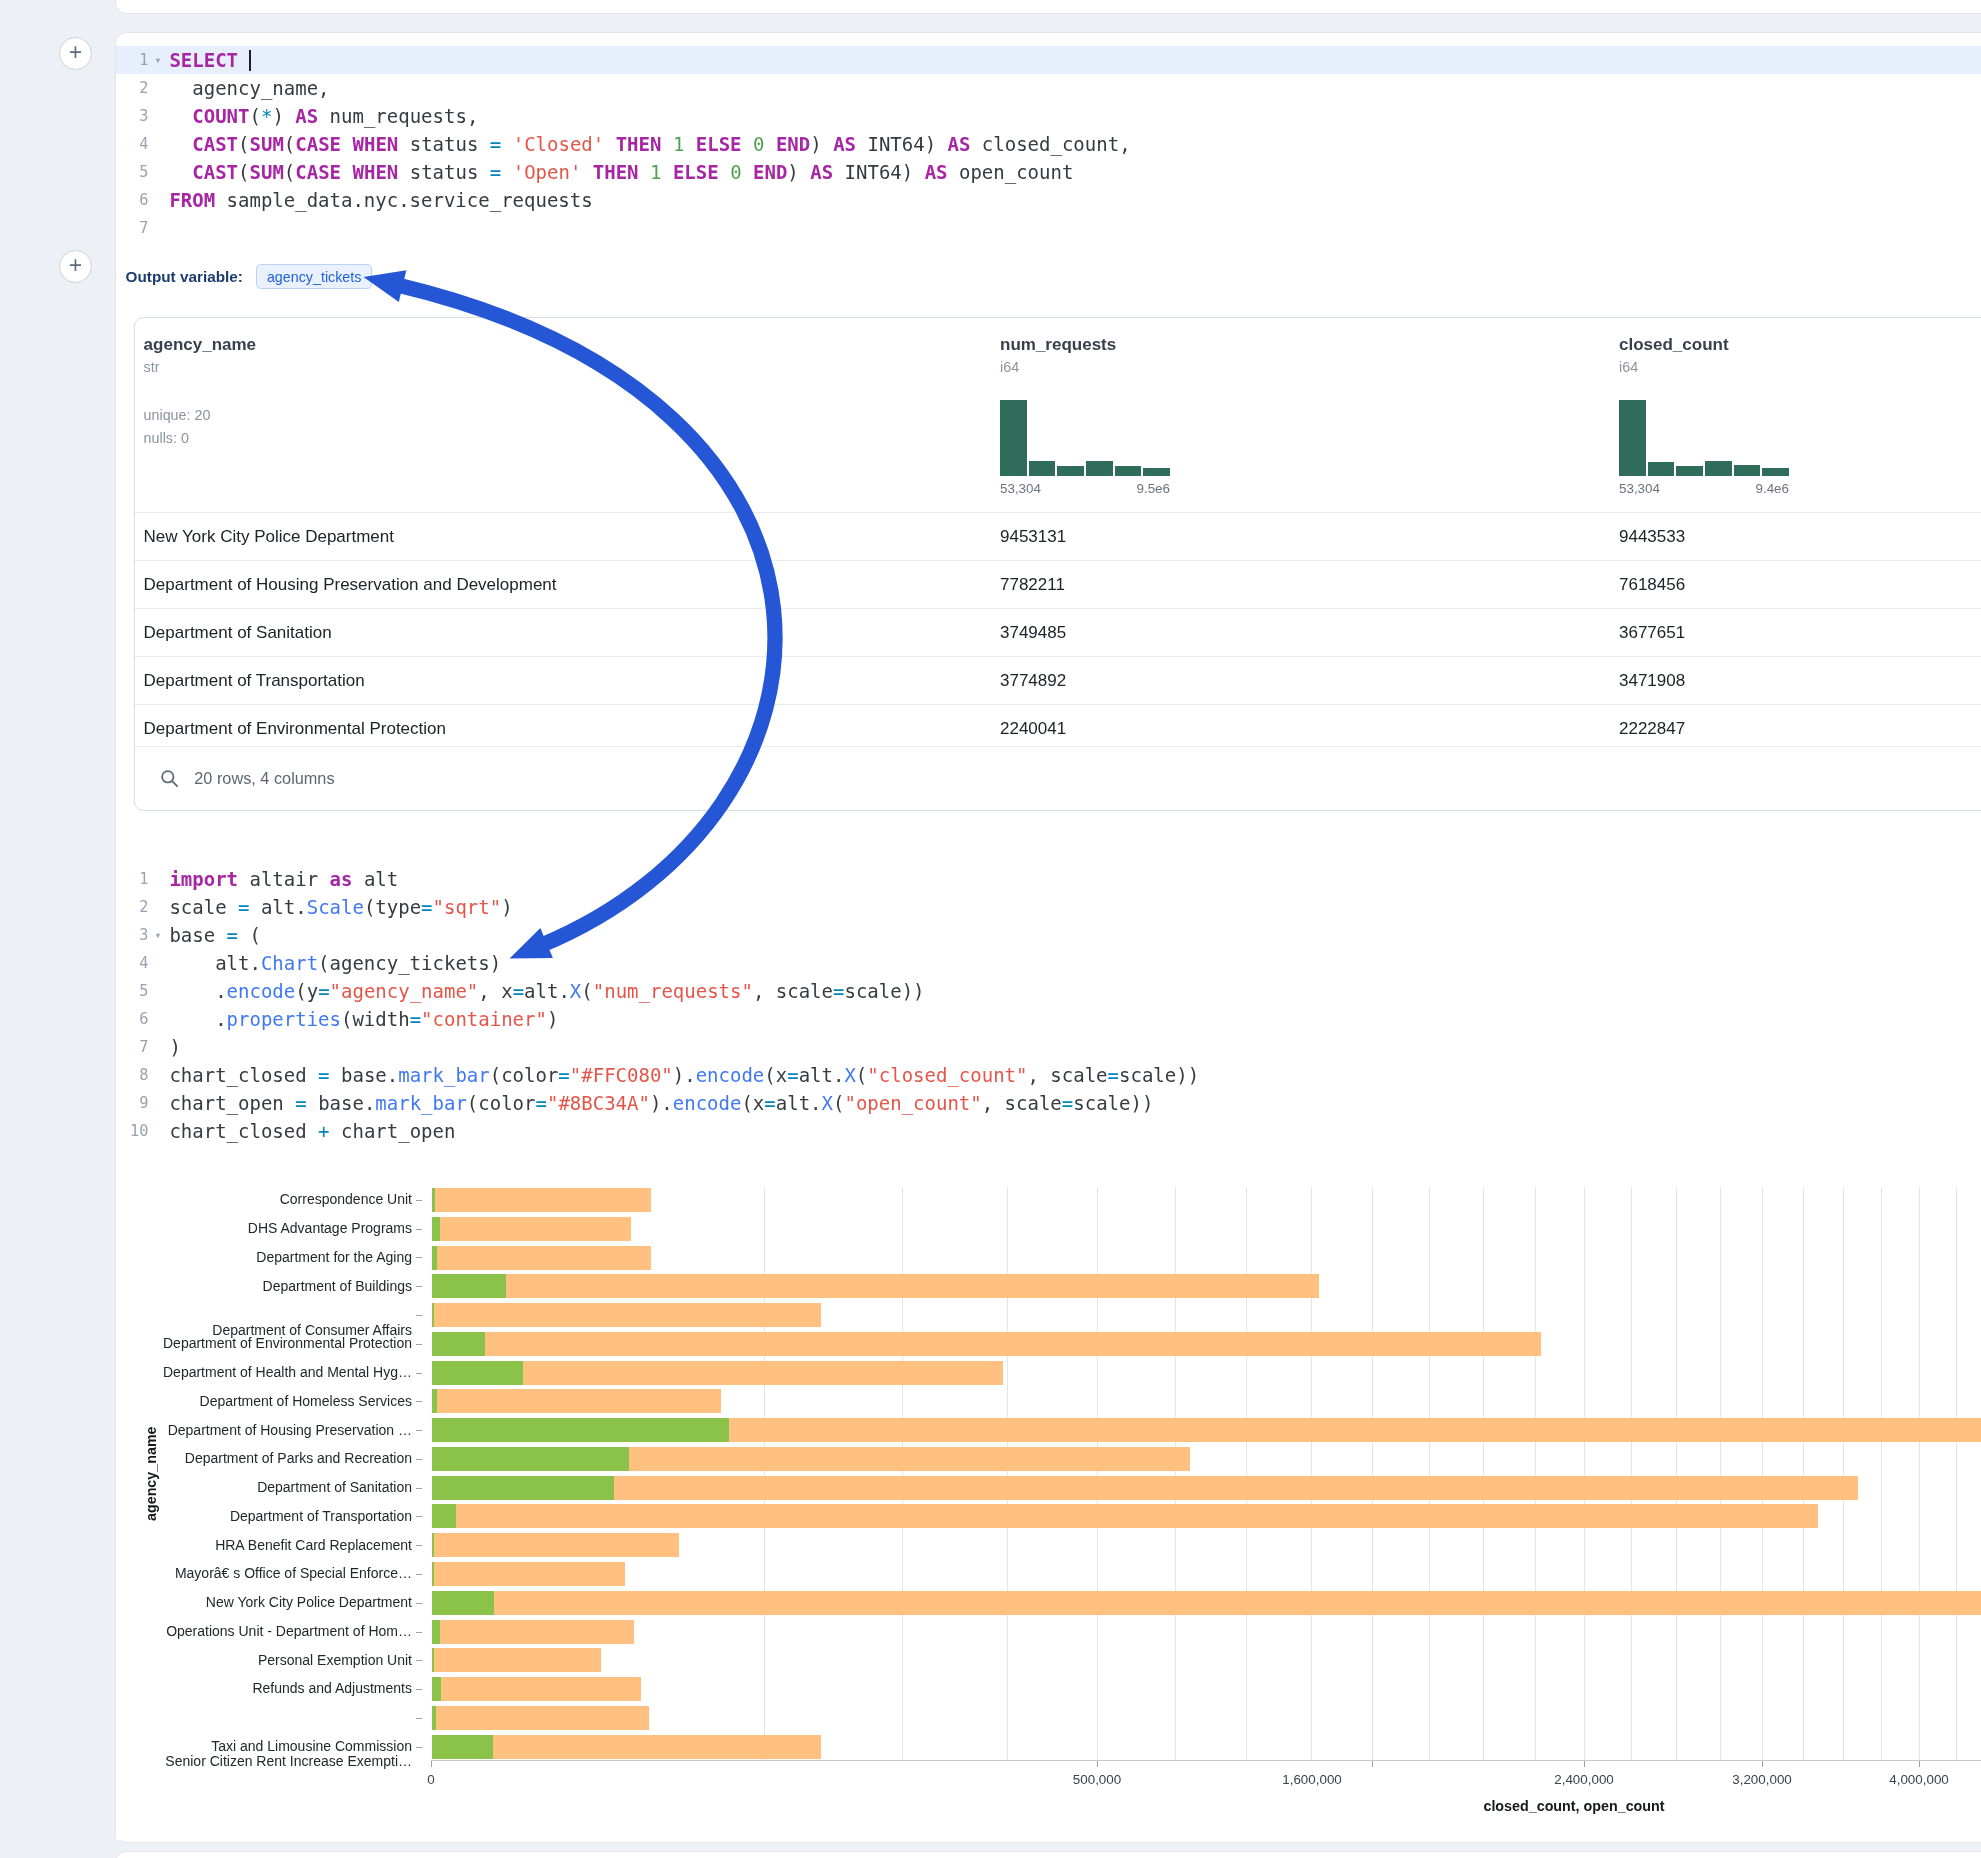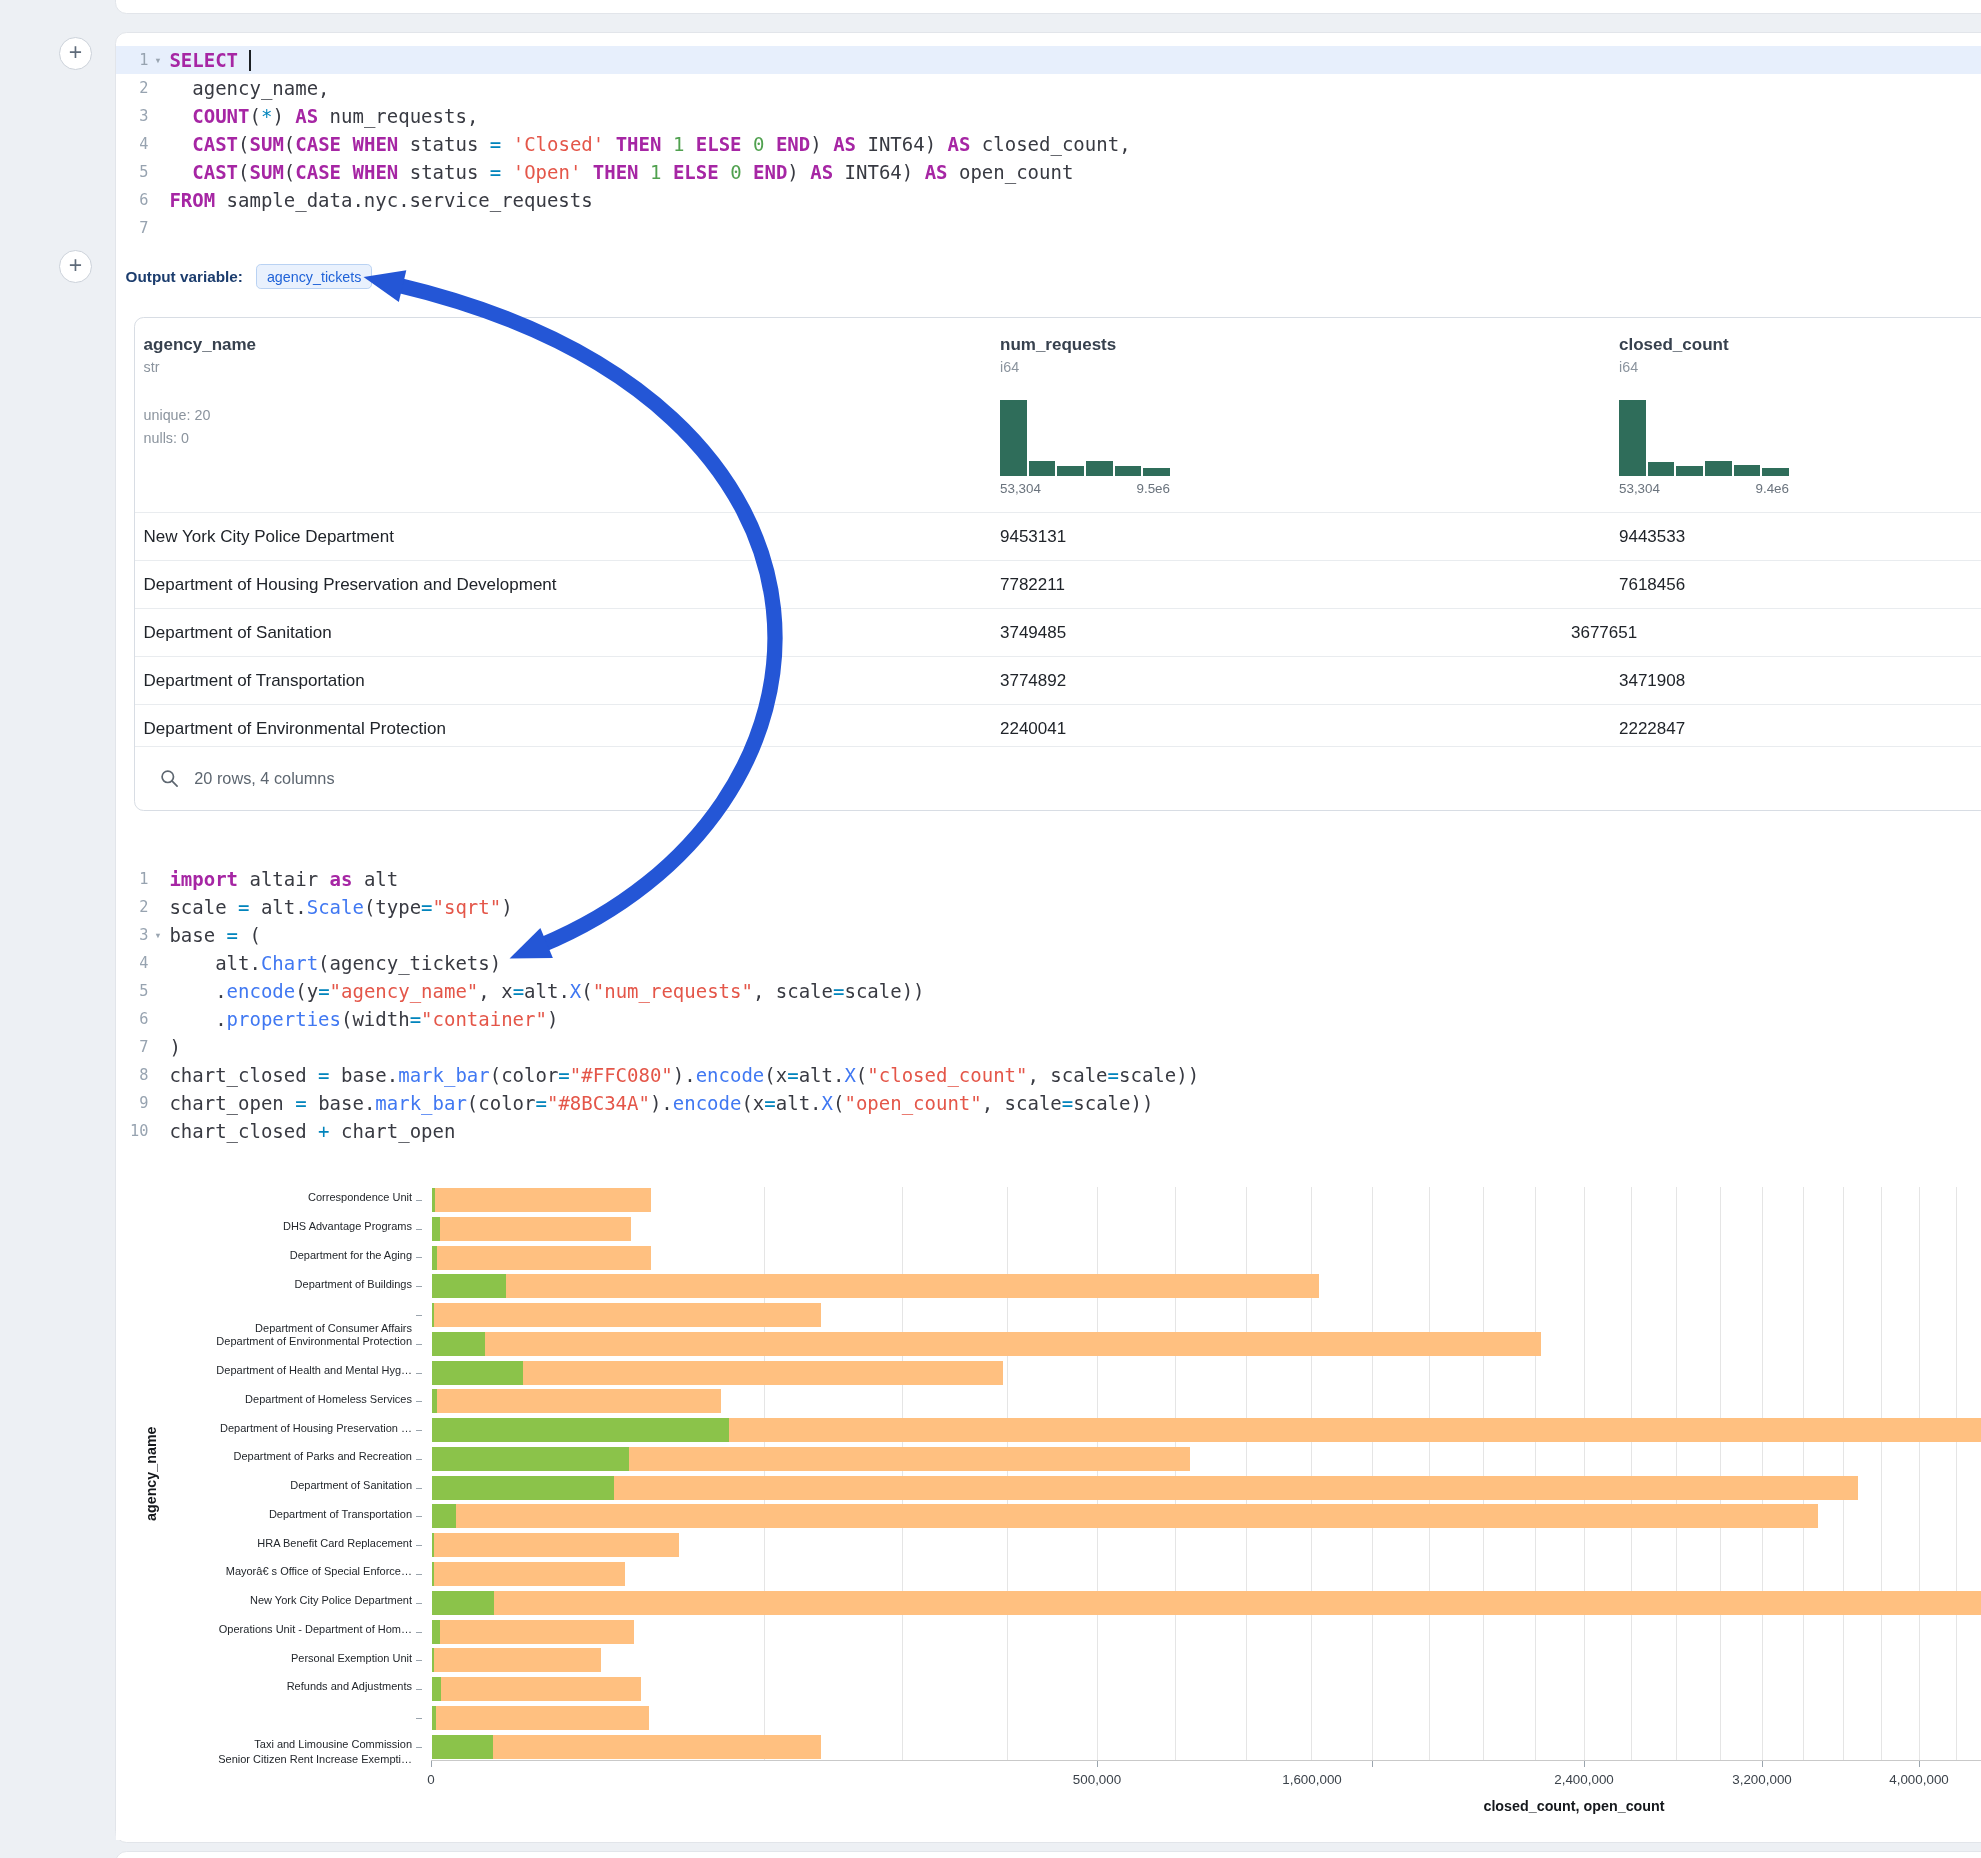--- a/index.html
+++ b/index.html
@@ -49,21 +49,21 @@
   .trow{position:relative;height:47px;border-top:1px solid #e9ecef;}
   .trow span{position:absolute;line-height:47px;font-size:17px;color:#20242a;white-space:nowrap;}
   .tfoot{position:absolute;bottom:0;left:0;right:0;height:63px;border-top:1px solid #e9ecef;
          display:flex;align-items:center;padding-left:25px;color:#5d6670;font-size:16.3px;}
   .tfoot svg{margin-right:15.3px;}
   
   .chart{position:absolute;left:0;top:1144px;width:1867px;height:663px;overflow:hidden;background:#fff;}
   .grid{position:absolute;top:9.6px;height:574px;width:1px;background:#e5e5e5;}
   .domain{position:absolute;top:583px;height:1px;background:#c9c9c9;}
   .bar{position:absolute;height:24px;}
-  .cat{position:absolute;left:0;width:296px;text-align:right;font-size:11px;color:#23272c;white-space:nowrap;overflow:hidden;}
+  .cat{position:absolute;left:0;width:296px;text-align:right;font-size:14px;color:#23272c;white-space:nowrap;overflow:hidden;}
   .ydash{position:absolute;width:5.7px;height:1px;background:#9aa4ad;}
   .xtick{position:absolute;top:584px;width:1px;height:5.7px;background:#9aa4ad;}
   .xlab{position:absolute;top:595px;font-size:13.4px;color:#3c434b;transform:translateX(-50%);white-space:nowrap;}
   .xtitle{position:absolute;top:621px;font-size:14.3px;font-weight:bold;color:#15181c;transform:translateX(-50%);white-space:nowrap;}
   .ytitle{position:absolute;left:27px;top:153px;height:287px;display:flex;align-items:center;justify-content:center;
           writing-mode:vertical-rl;transform:rotate(180deg);font-size:14.3px;font-weight:bold;color:#15181c;}
   .arrow{position:absolute;left:0;top:0;width:1982px;height:1858px;pointer-events:none;z-index:40;}
 </style>
 </head>
 <body>
@@ -142,21 +142,21 @@
             <span style="left: 1484px;">9443533</span>
           </div>
           <div class="trow">
             <span style="left: 8.6px;">Department of Housing Preservation and Development</span>
             <span style="left: 865px;">7782211</span>
             <span style="left: 1484px;">7618456</span>
           </div>
           <div class="trow">
             <span style="left: 8.6px;">Department of Sanitation</span>
             <span style="left: 865px;">3749485</span>
-            <span style="left: 1436px;">3677651</span>
+            <span style="left: 1484px;">3677651</span>
           </div>
           <div class="trow">
             <span style="left: 8.6px;">Department of Transportation</span>
             <span style="left: 865px;">3774892</span>
             <span style="left: 1484px;">3471908</span>
           </div>
           <div class="trow">
             <span style="left: 8.6px;">Department of Environmental Protection</span>
             <span style="left: 865px;">2240041</span>
             <span style="left: 1484px;">2222847</span>

